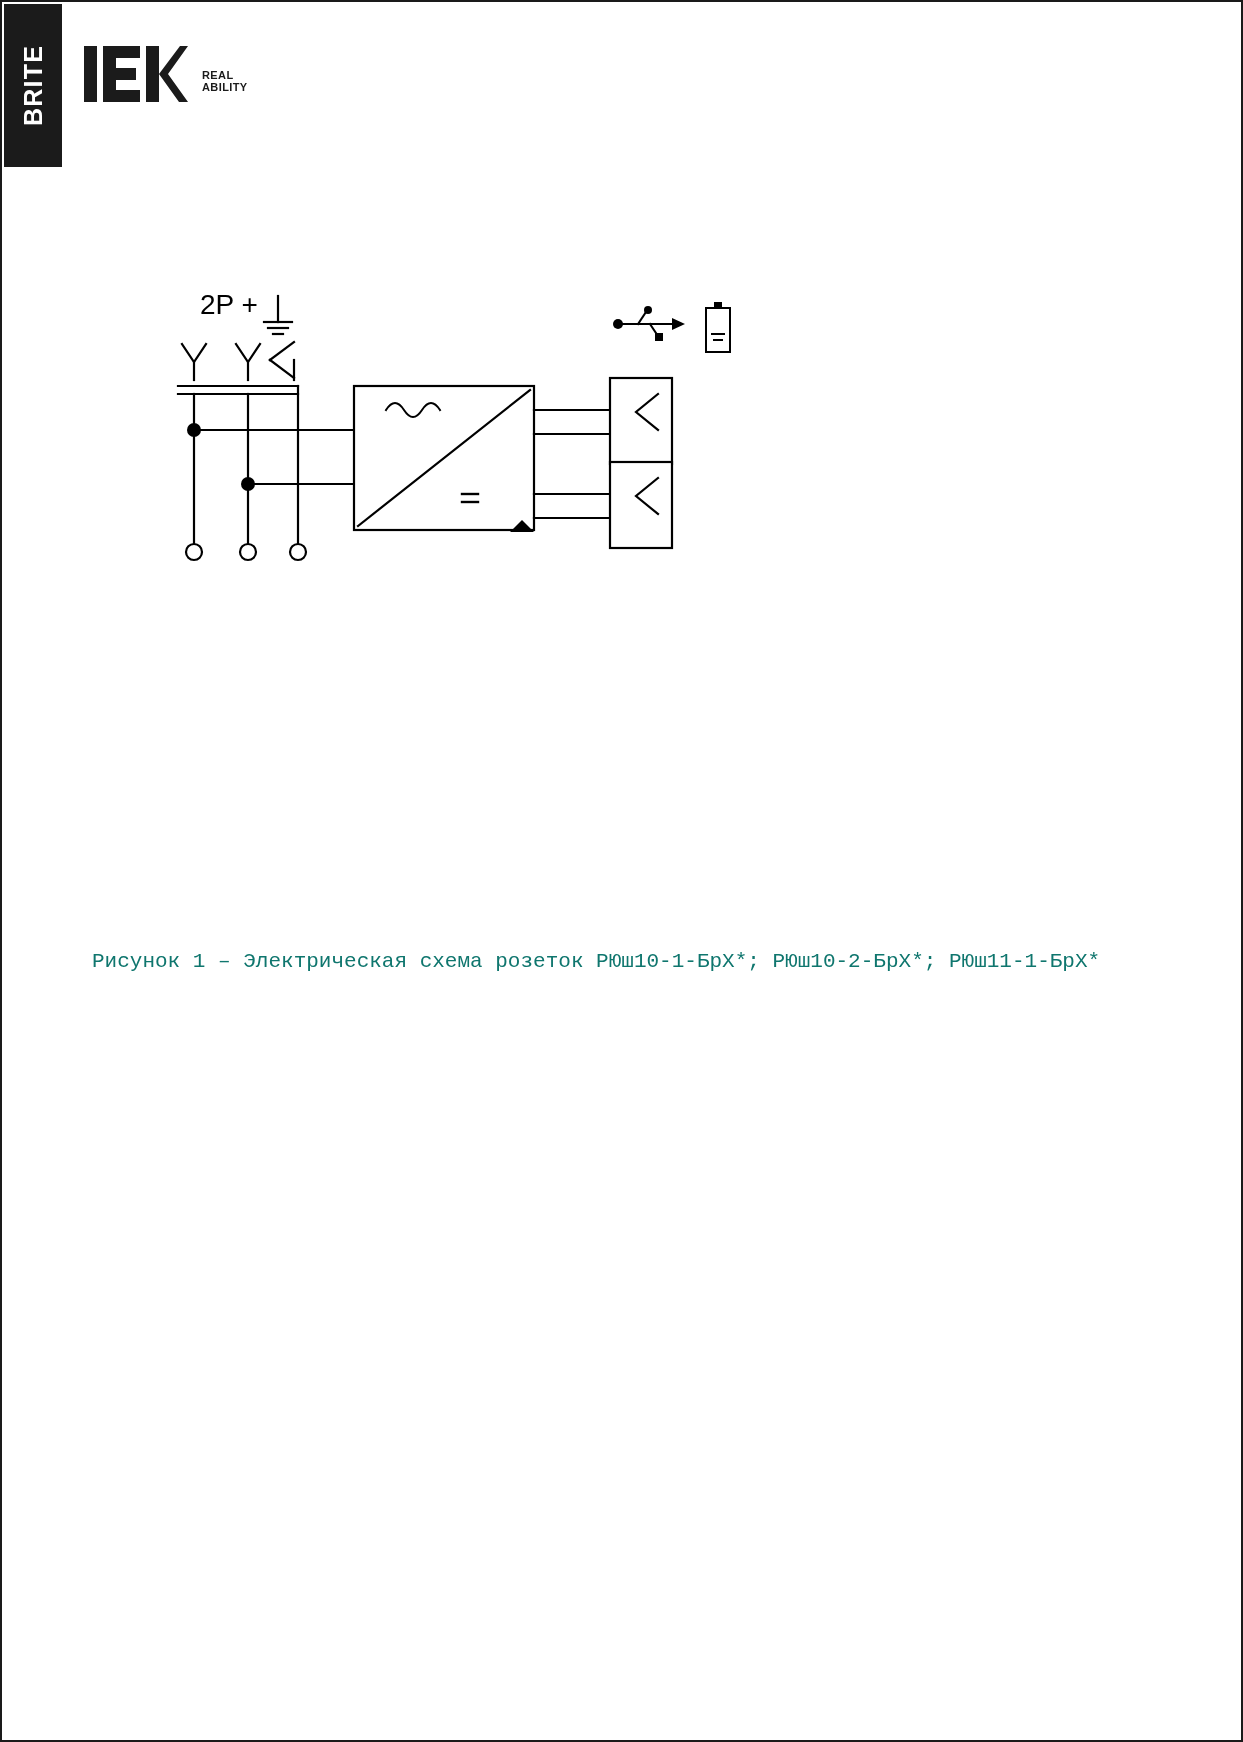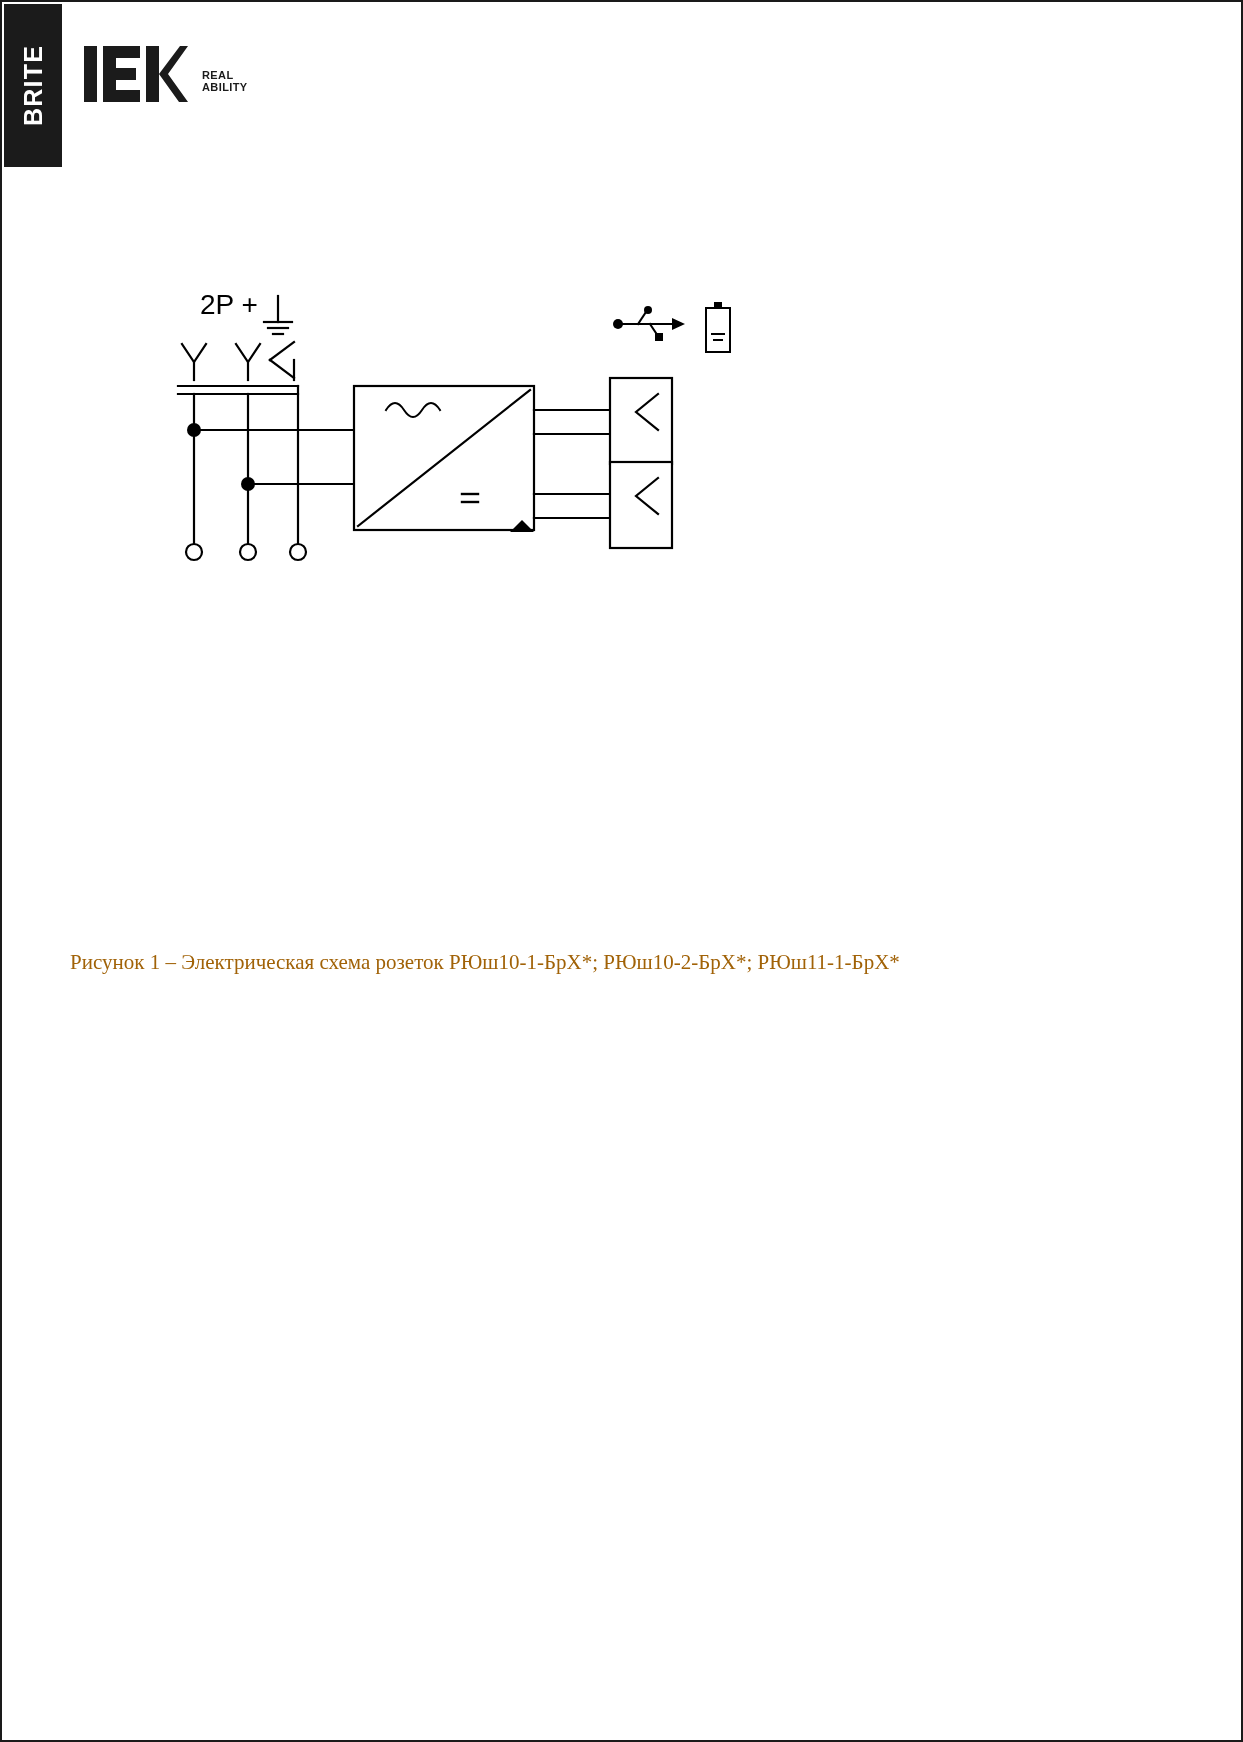--- a/index.html
+++ b/index.html
@@ -83,26 +83,26 @@
     position: absolute;
     left: 140px;
     top: 280px;
     width: 720px;
     height: 320px;
   }
 
   
   #figure-caption {
     position: absolute;
-    left: 68px;
+    left: 90px;
     top: 948px;
     width: 1080px;
     font-size: 21px;
-    color: #a16207;
-    font-family: Liberation Serif, serif;
+    color: #0f766e;
+    font-family: Liberation Mono, monospace;
     white-space: nowrap;
   }
 </style>
 </head>
 <body>
 
 <div id="page">
 
   <div id="brand-tab">
     <div class="vertical-text">BRITE</div>

